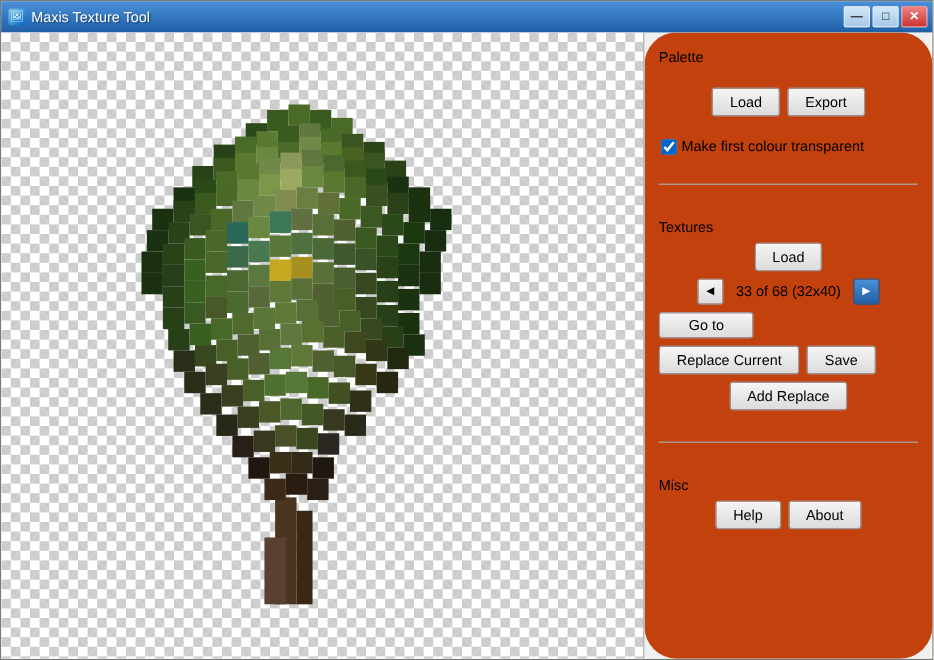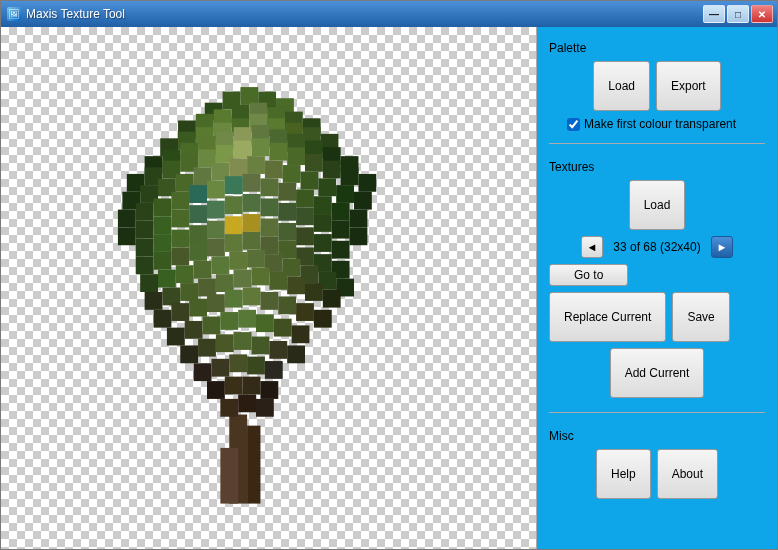--- a/index.html
+++ b/index.html
@@ -96,27 +96,28 @@
     }
     .tree-image {
       position: absolute;
       top: 20px;
       left: 30px;
       width: 450px;
       height: 490px;
     }
     .right-panel {
       width: 240px;
-      background: #0ea5e9;
+      background: #c2410c;
       padding: 10px 12px;
       display: flex;
       flex-direction: column;
-      gap: 0;
+      gap: 12px;
       overflow-y: auto;
       flex-shrink: 0;
+      border-radius: 27px;
     }
     .section-label {
       font-size: 12px;
       font-weight: normal;
       color: #000;
       margin-bottom: 6px;
       margin-top: 4px;
     }
     .section-divider {
       border: none;
@@ -126,32 +127,32 @@
     .btn-row {
       display: flex;
       gap: 6px;
       margin-bottom: 6px;
       justify-content: center;
     }
     .btn {
       background: linear-gradient(to bottom, #f5f5f5, #dcdcdc);
       border: 1px solid #999;
       border-radius: 3px;
-      padding: 17px 14px;
+      padding: 4px 14px;
       font-size: 12px;
       cursor: pointer;
       color: #000;
       white-space: nowrap;
     }
     .checkbox-row {
       display: flex;
       align-items: center;
       gap: 4px;
       margin-bottom: 8px;
-      margin-left: 18px;
+      margin-left: 2px;
     }
     .checkbox-row input[type="checkbox"] {
       accent-color: #0066cc;
       width: 13px;
       height: 13px;
     }
     .textures-section {
       margin-top: 4px;
     }
     .nav-row {
@@ -475,21 +476,21 @@
           <button class="btn goto-btn">Go to</button>
         </div>
 
 
         <div class="replace-row">
           <button class="btn">Replace Current</button>
           <button class="btn">Save</button>
         </div>
 
         <div class="add-row">
-          <button class="btn">Add Current</button>
+          <button class="btn">Add Replace</button>
         </div>
       </div>
 
       <hr class="section-divider">
 
       <div class="misc-section">
         <div class="section-label">Misc</div>
 
         <div class="misc-btn-row">
           <button class="btn">Help</button>

